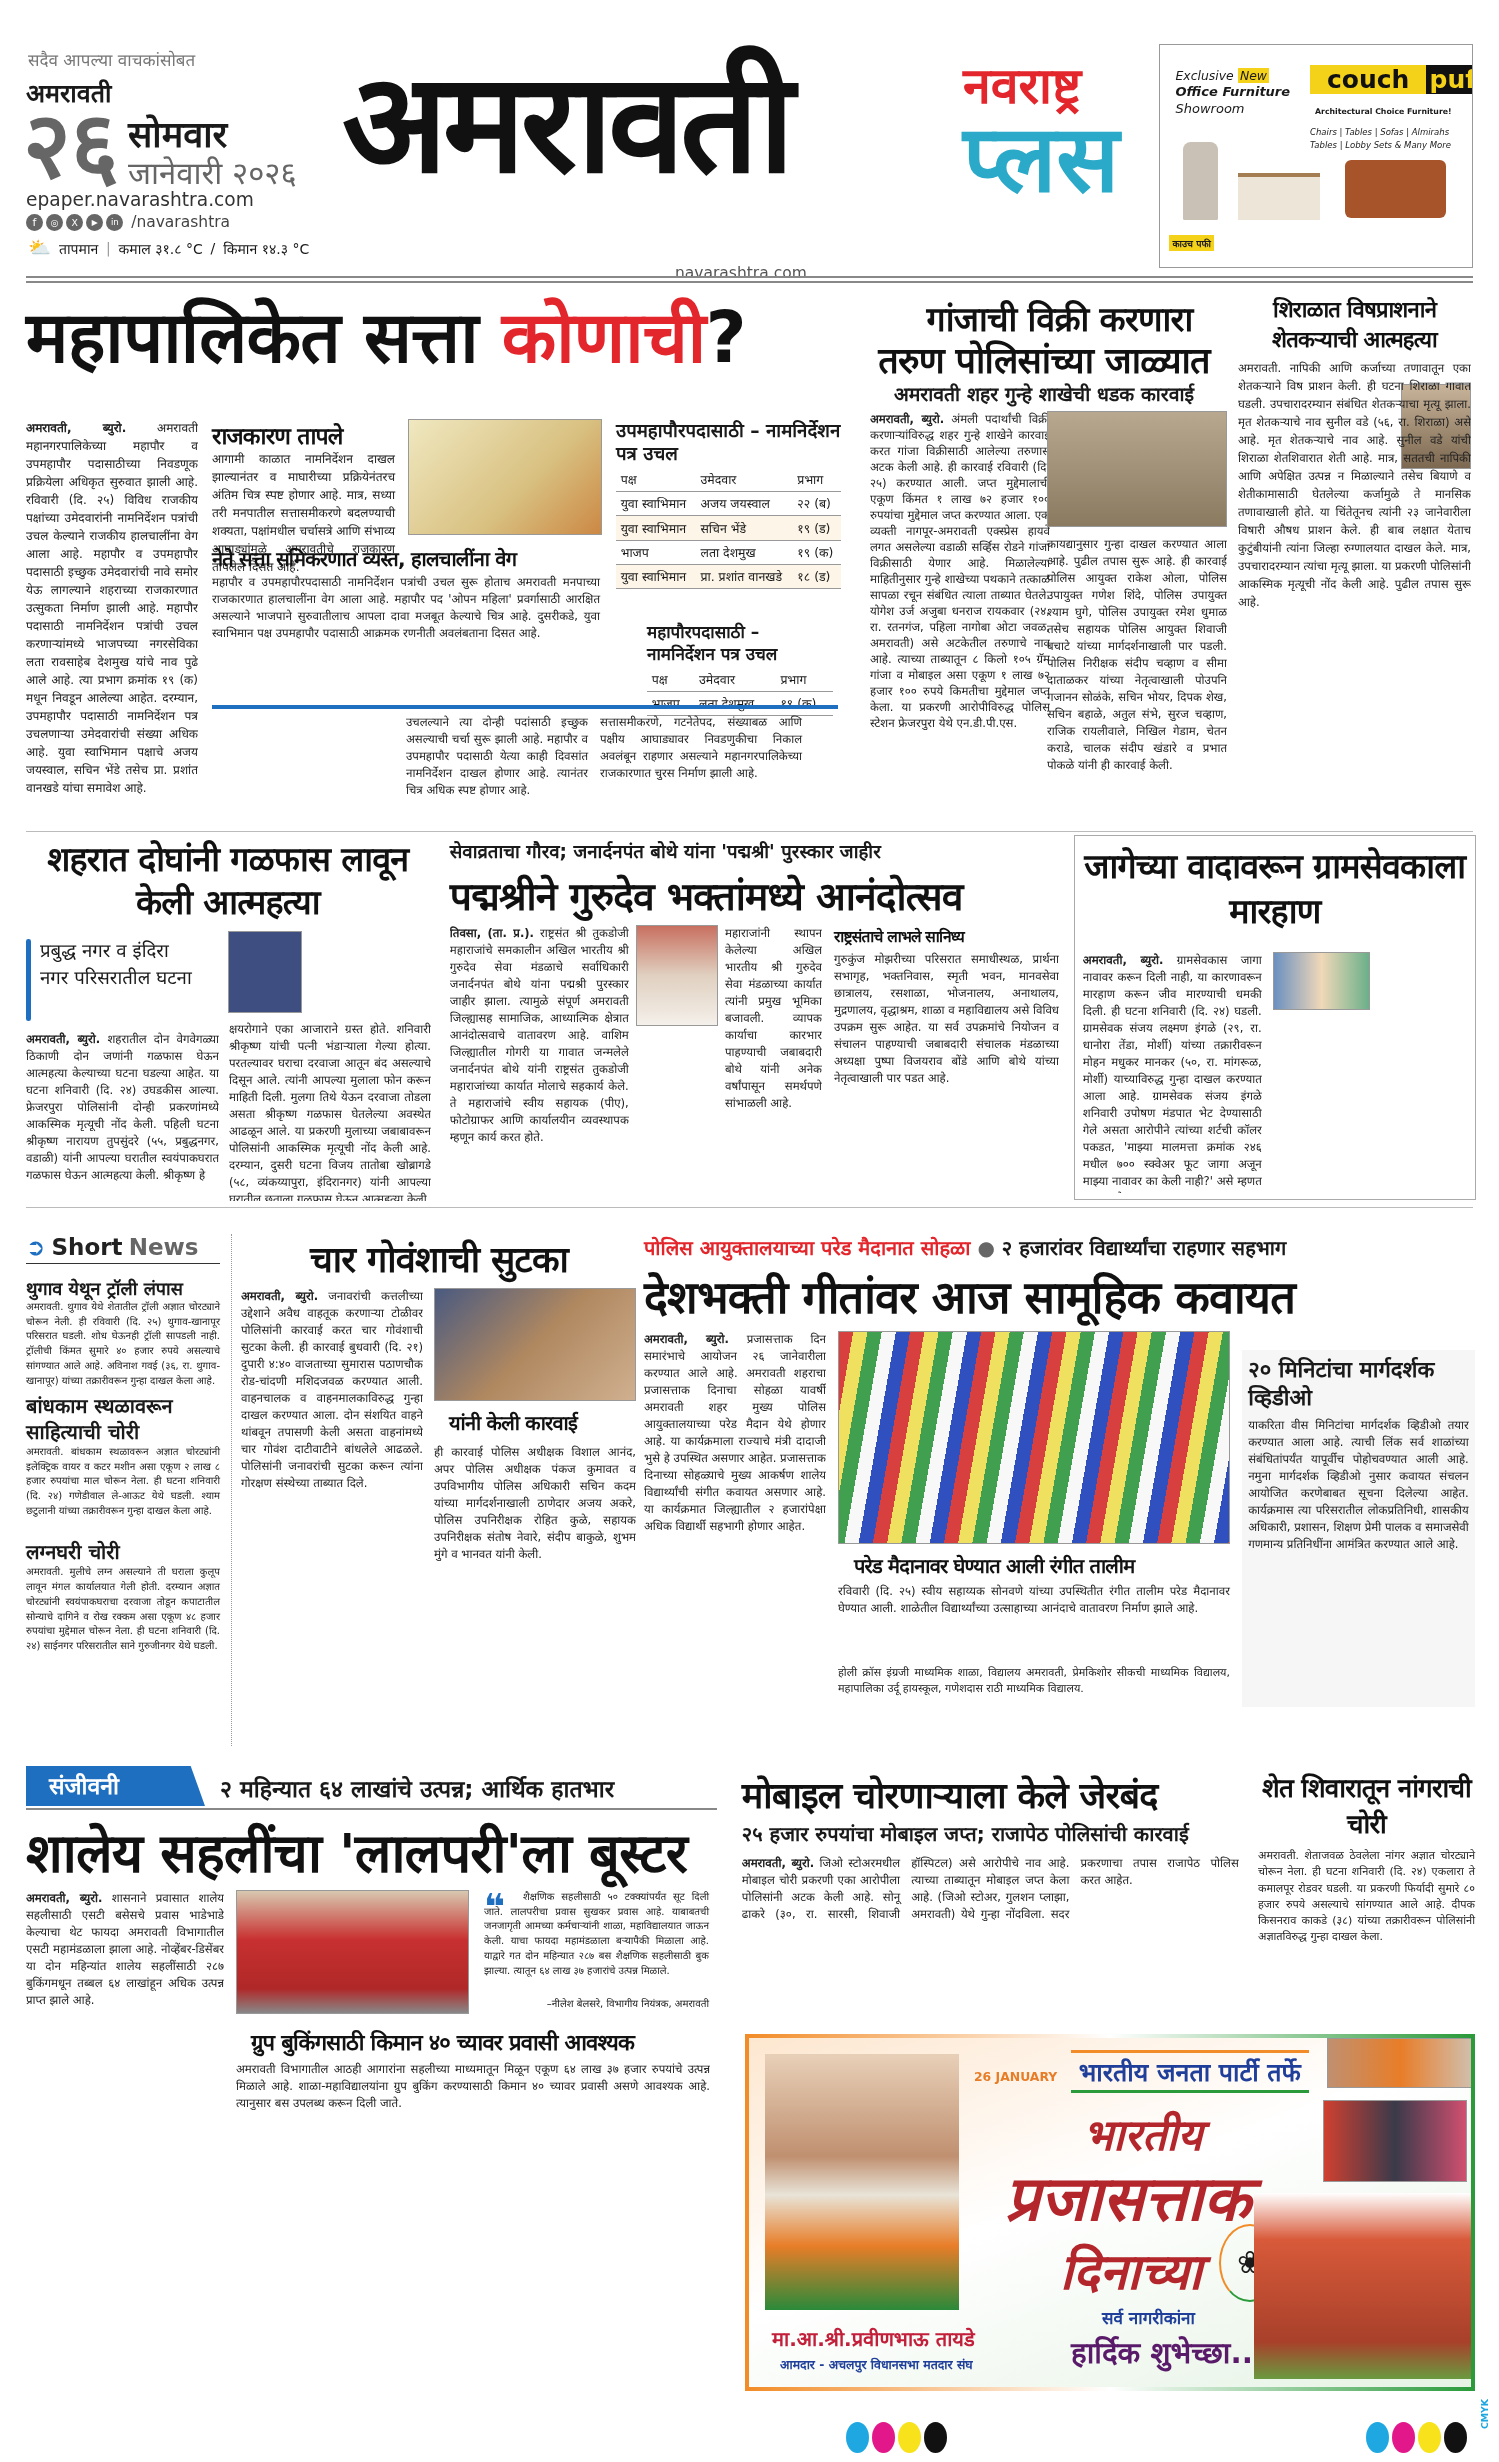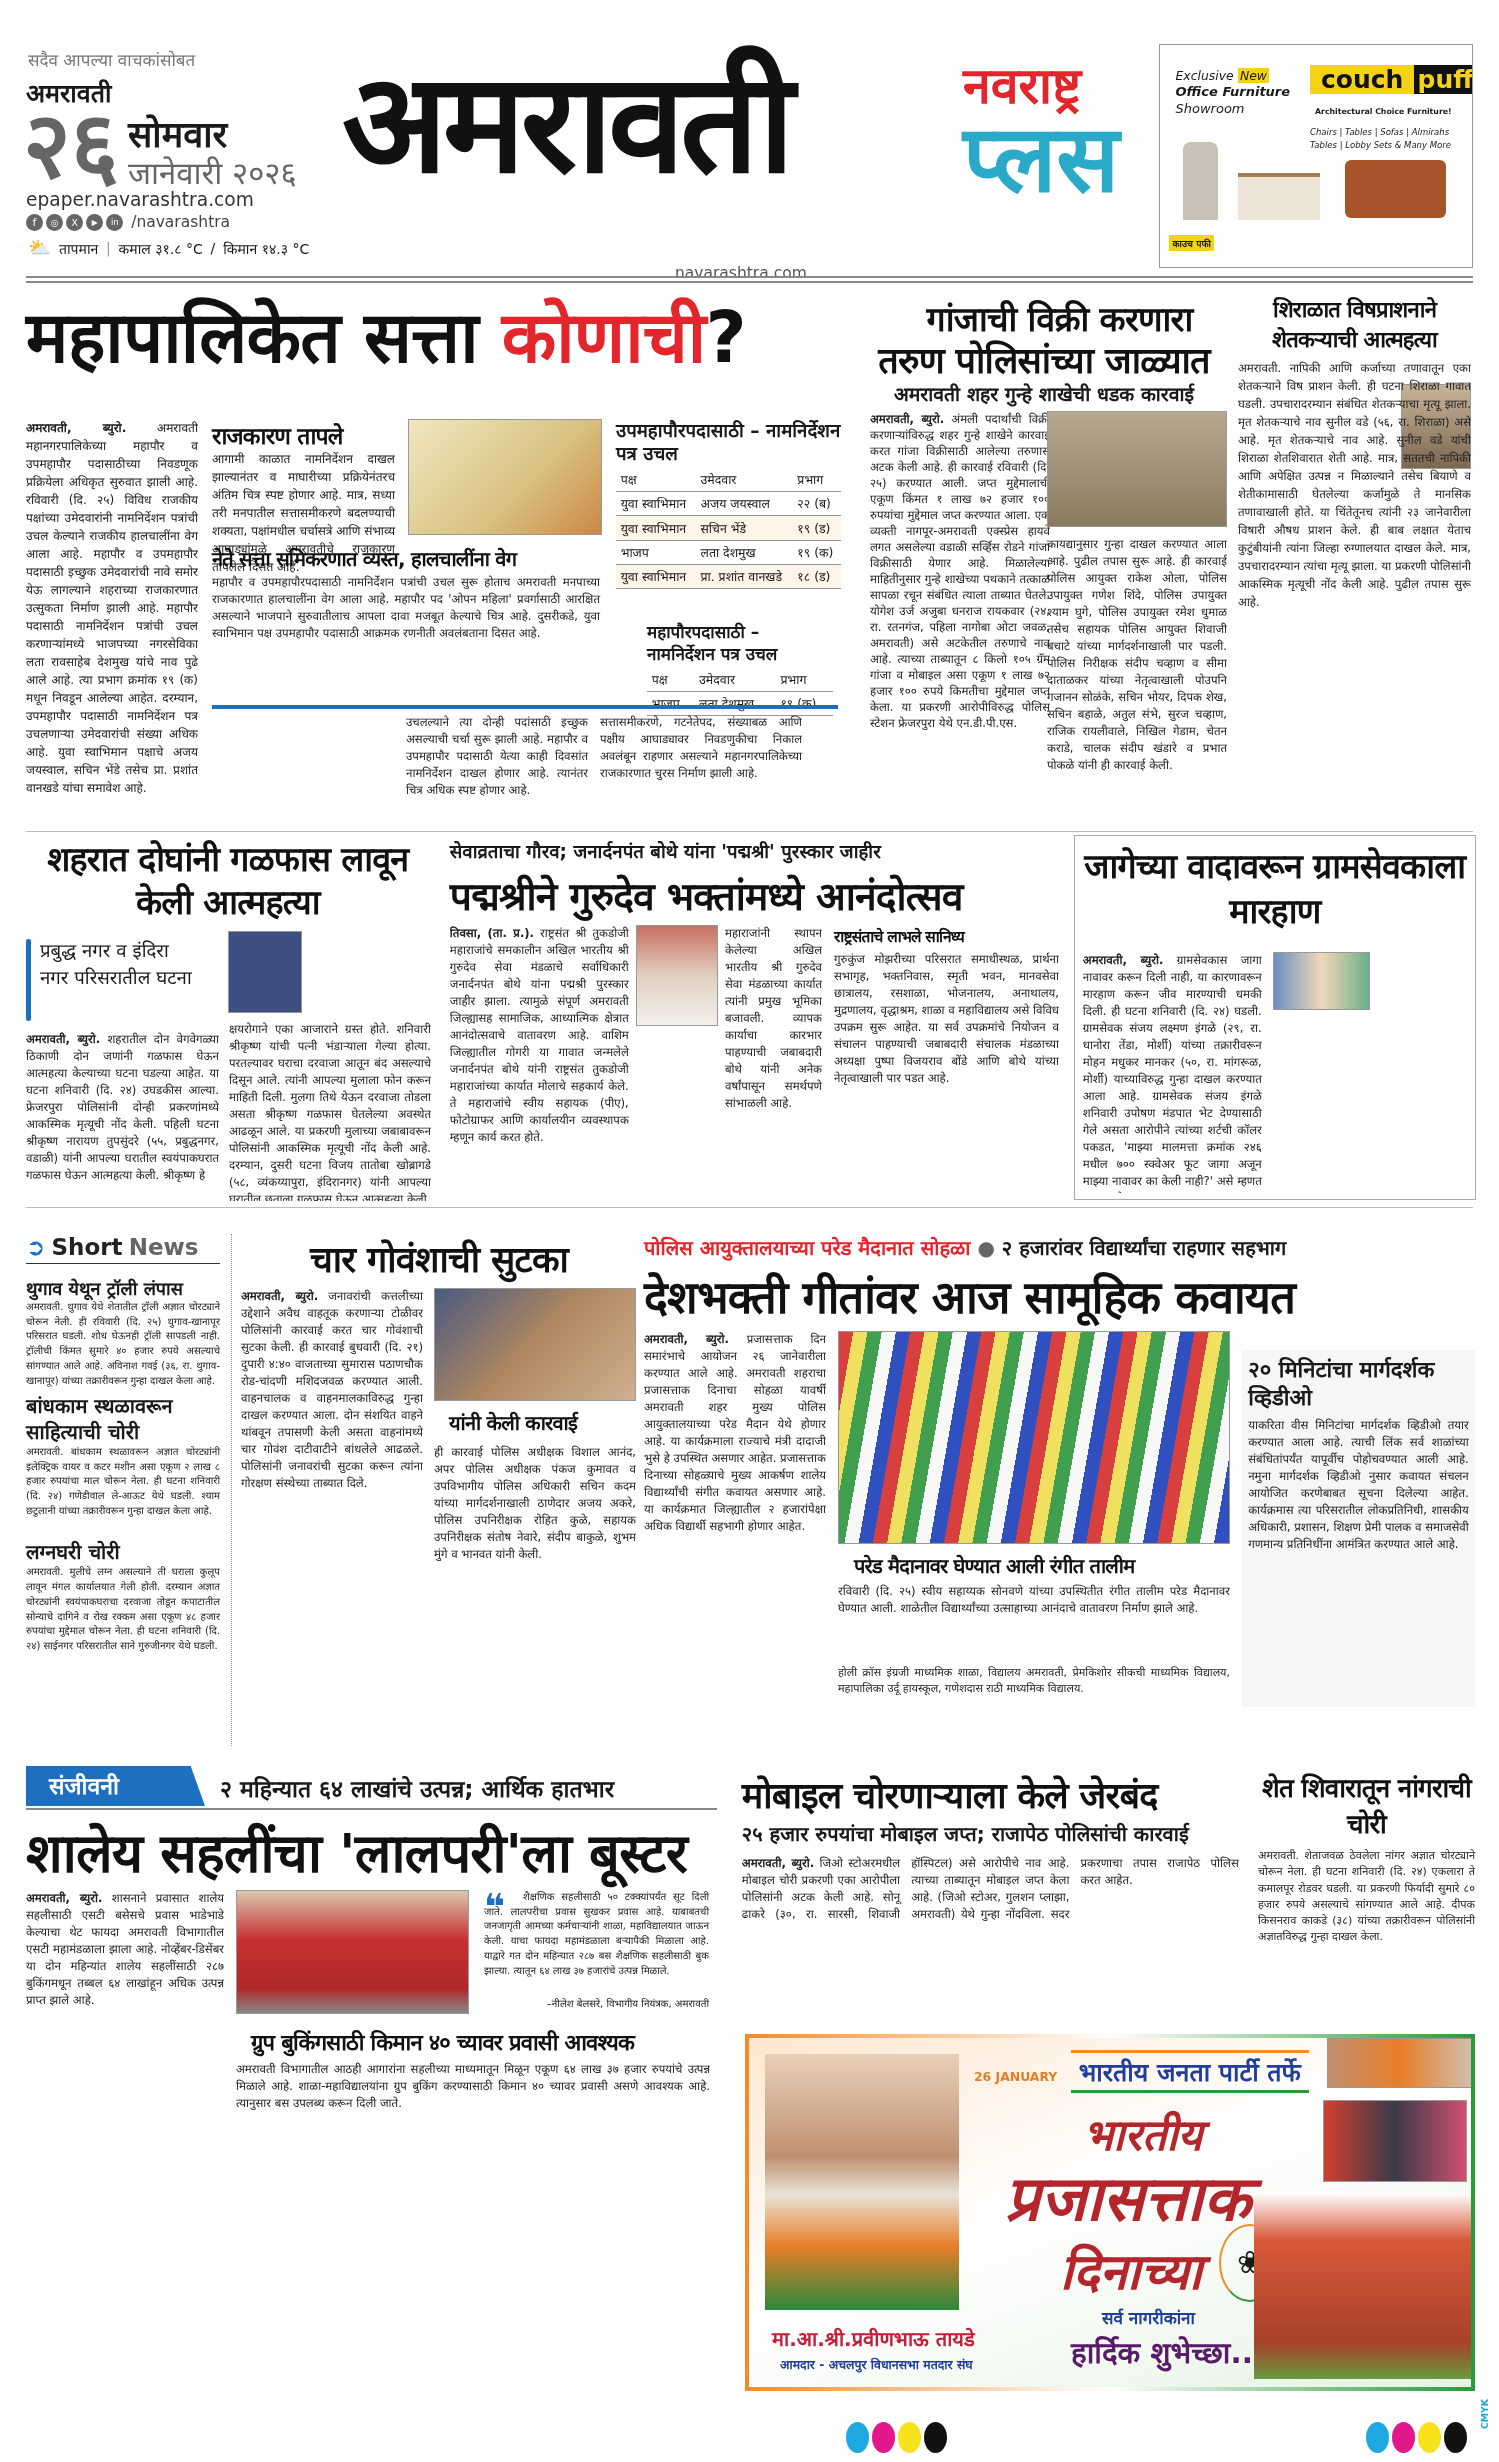--- a/index.html
+++ b/index.html
@@ -48,21 +48,21 @@
   <div class="abs" style="left:675px;top:264px;font-size:15.5px;color:#555">navarashtra.com</div>
 
   <div class="abs" style="left:1159px;top:44px;width:314px;height:224px;border:0.8px solid #999;background:#fff;overflow:hidden">
     <div class="abs" style="left:15.5px;top:23px;font-size:12.4px;font-style:italic">
       <span>Exclusive</span>
       <span style="background:#f5d21a;padding:0 2.3px">New</span>
     </div>
     <div class="abs" style="left:15.5px;top:39px;font-size:13px;font-weight:bold;font-style:italic">Office Furniture</div>
     <div class="abs" style="left:15.5px;top:56px;font-size:13px;font-style:italic">Showroom</div>
     <div class="abs" style="left:150px;top:20px;display:flex;font-size:25px;font-weight:bold">
-      <span style="background:#f5d21a;color:#111;padding:0 11px">couch</span>
+      <span style="background:#f5d21a;color:#111;padding:0 17px">couch</span>
       <span style="background:#111;color:#f5d21a;padding:0 3.1px">puffy</span>
     </div>
     <div class="abs" style="left:155px;top:62px;font-size:7.8px;font-weight:bold">Architectural Choice Furniture!</div>
     <div class="abs" style="left:150px;top:82px;font-size:8.5px;font-style:italic">Chairs | Tables | Sofas | Almirahs</div>
     <div class="abs" style="left:150px;top:95px;font-size:8.5px;font-style:italic">Tables | Lobby Sets &amp; Many More</div>
     <div class="abs" style="left:23px;top:97px;width:35px;height:78px;background:#c9c0b6;border-radius:7.8px 7.8px 1.6px 1.6px"></div>
     <div class="abs" style="left:78px;top:128px;width:82px;height:47px;background:#ede6d8;border-top:4.7px solid #a47d52"></div>
     <div class="abs" style="left:185px;top:115px;width:101px;height:58px;background:#a8542b;border-radius:6.2px"></div>
     <div class="abs" style="left:0;top:149px;width:314px;height:75px;background:#161616;z-index:-1"></div>
     <div class="abs" style="left:9.3px;top:190px;font-size:9.3px;font-weight:bold;background:#f5d21a;padding:1.6px 3.1px">काउच पफी</div>

